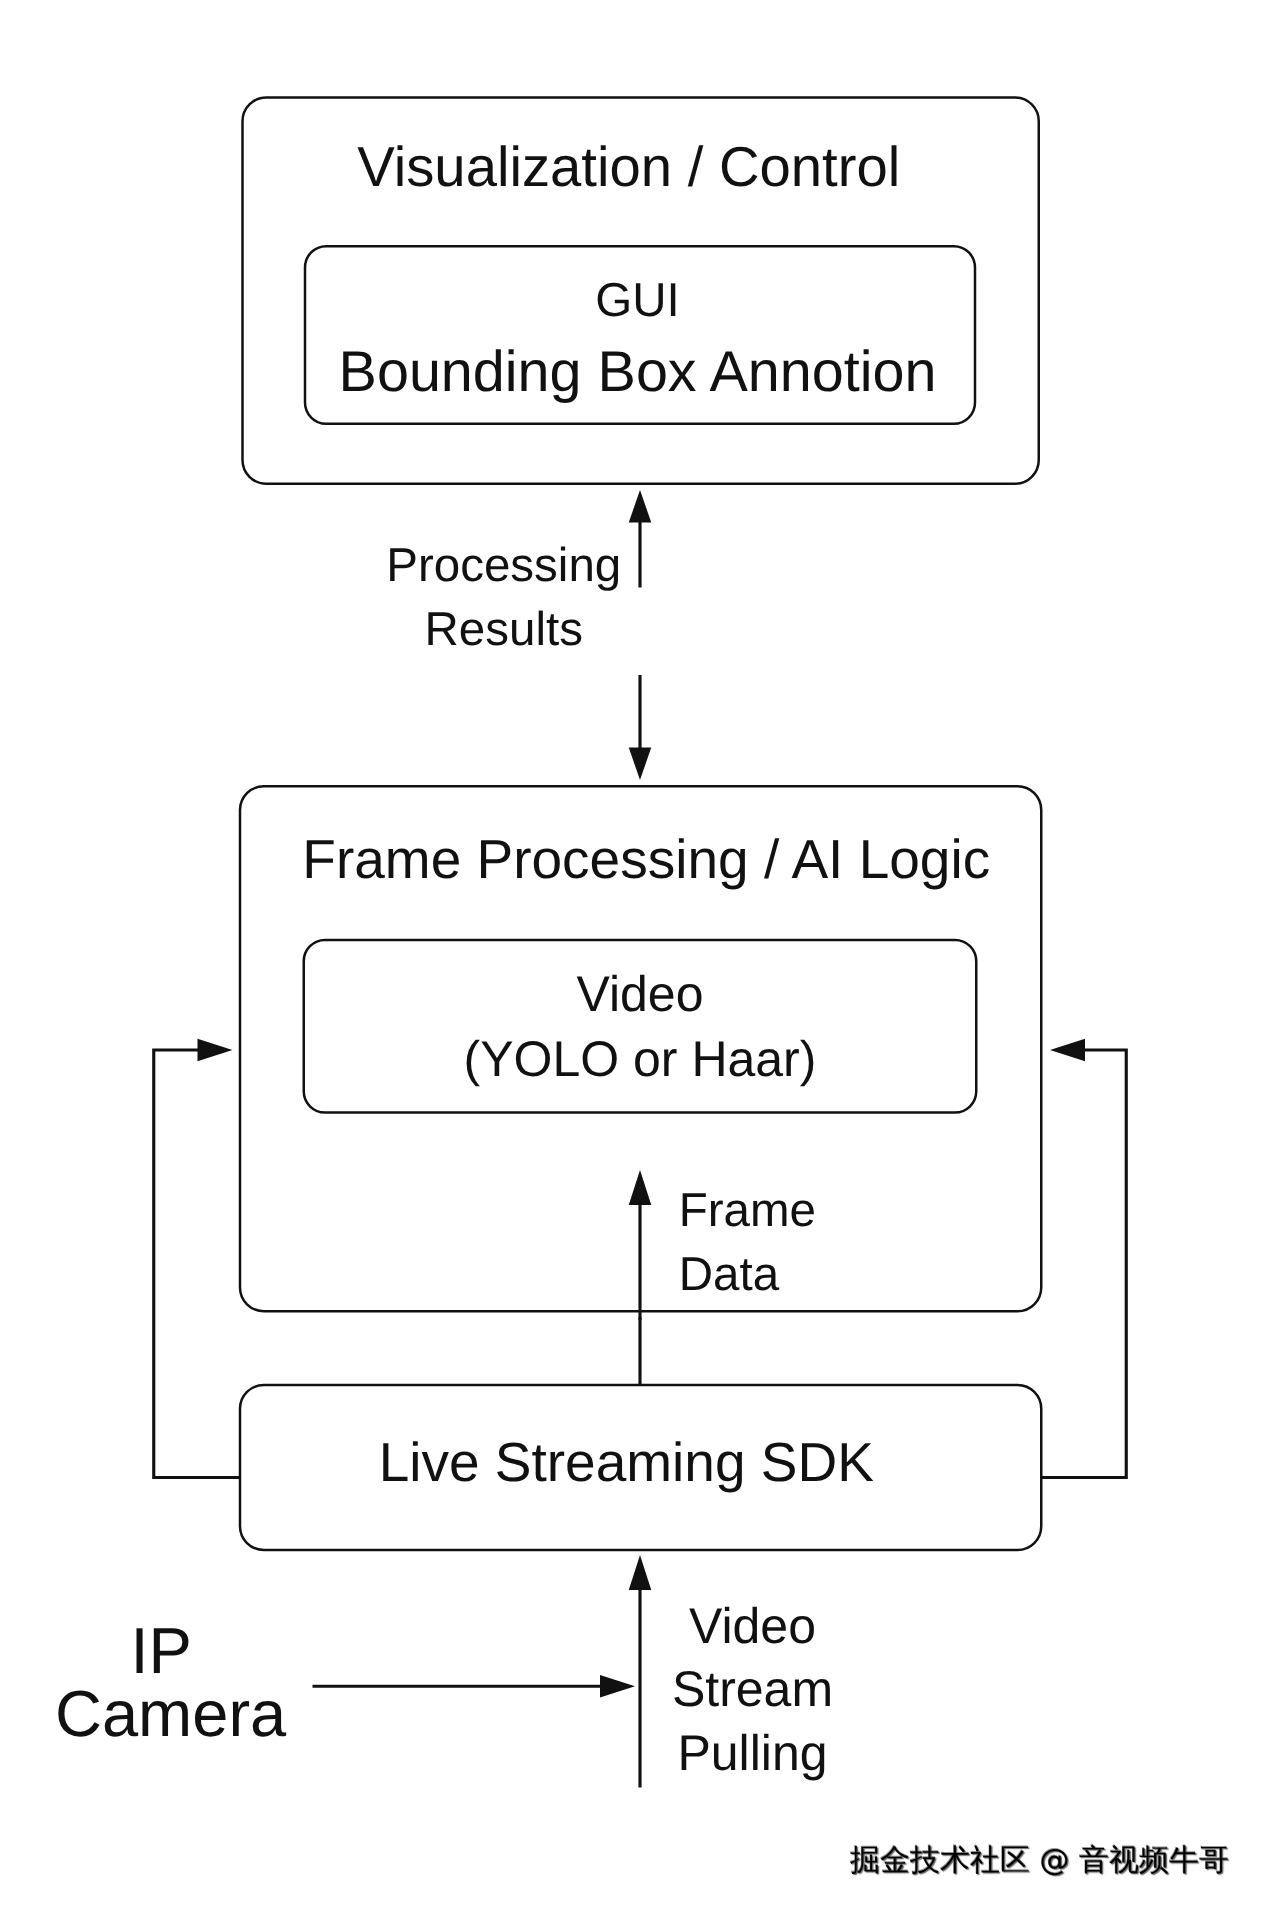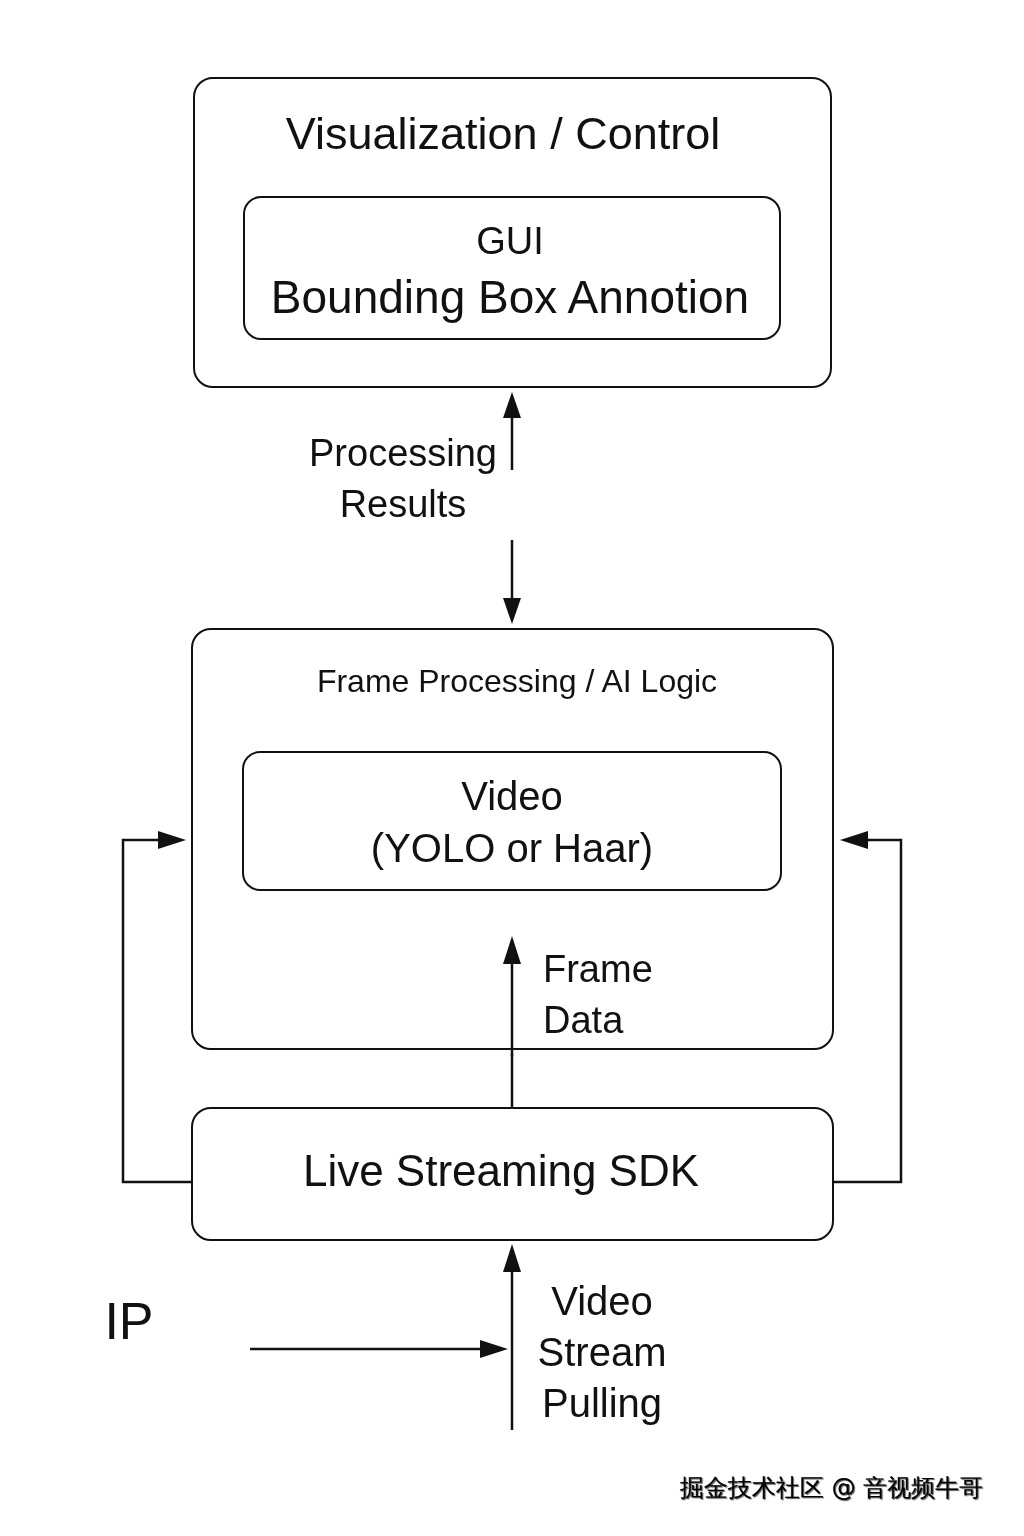--- a/index.html
+++ b/index.html
@@ -54,35 +54,36 @@
 <div class="box" style="left:243px; top:196px; width:538px; height:144px; border-radius:18px;"></div>
 <div class="txt" style="left:243px; top:220px; width:534px; font-size:38px;">GUI</div>
 <div class="txt" style="left:243px; top:270px; width:534px; font-size:46px;">Bounding Box Annotion</div>
 
 <div class="lbl" style="left:290px; top:428px; width:226px; text-align:center;">
   <div>Processing</div>
   <div>Results</div>
 </div>
 
 <div class="box" style="left:191px; top:628px; width:643px; height:422px;"></div>
-<div class="txt" style="left:210px; top:663px; width:614px; font-size:32px;">Frame Processing / AI Logic</div>
+<div class="txt" style="left:210px; top:663px; width:614px; font-size:44px;">Frame Processing / AI Logic</div>
 <div class="box" style="left:242px; top:751px; width:540px; height:140px; border-radius:18px;"></div>
 <div class="txt" style="left:242px; top:774px; width:540px; font-size:40px;">Video</div>
 <div class="txt" style="left:242px; top:826px; width:540px; font-size:40px;">(YOLO or Haar)</div>
 
 <div class="lbl" style="left:543px; top:944px; text-align:left;">
   <div>Frame</div>
   <div>Data</div>
 </div>
 
 <div class="box" style="left:191px; top:1107px; width:643px; height:134px; border-radius:20px; background:#fff;"></div>
 <div class="txt" style="left:191px; top:1146px; width:620px; font-size:44px;">Live Streaming SDK</div>
 
 <div class="lbl" style="left:44px; top:1296px; width:170px; text-align:center; font-size:52px;">
   <div>IP</div>
+  <div>Camera</div>
 </div>
 
 <div class="lbl" style="left:522px; top:1276px; width:160px; text-align:center; font-size:40px;">
   <div>Video</div>
   <div>Stream</div>
   <div>Pulling</div>
 </div>
 
 <div class="wm">掘金技术社区 @ 音视频牛哥</div>
 

